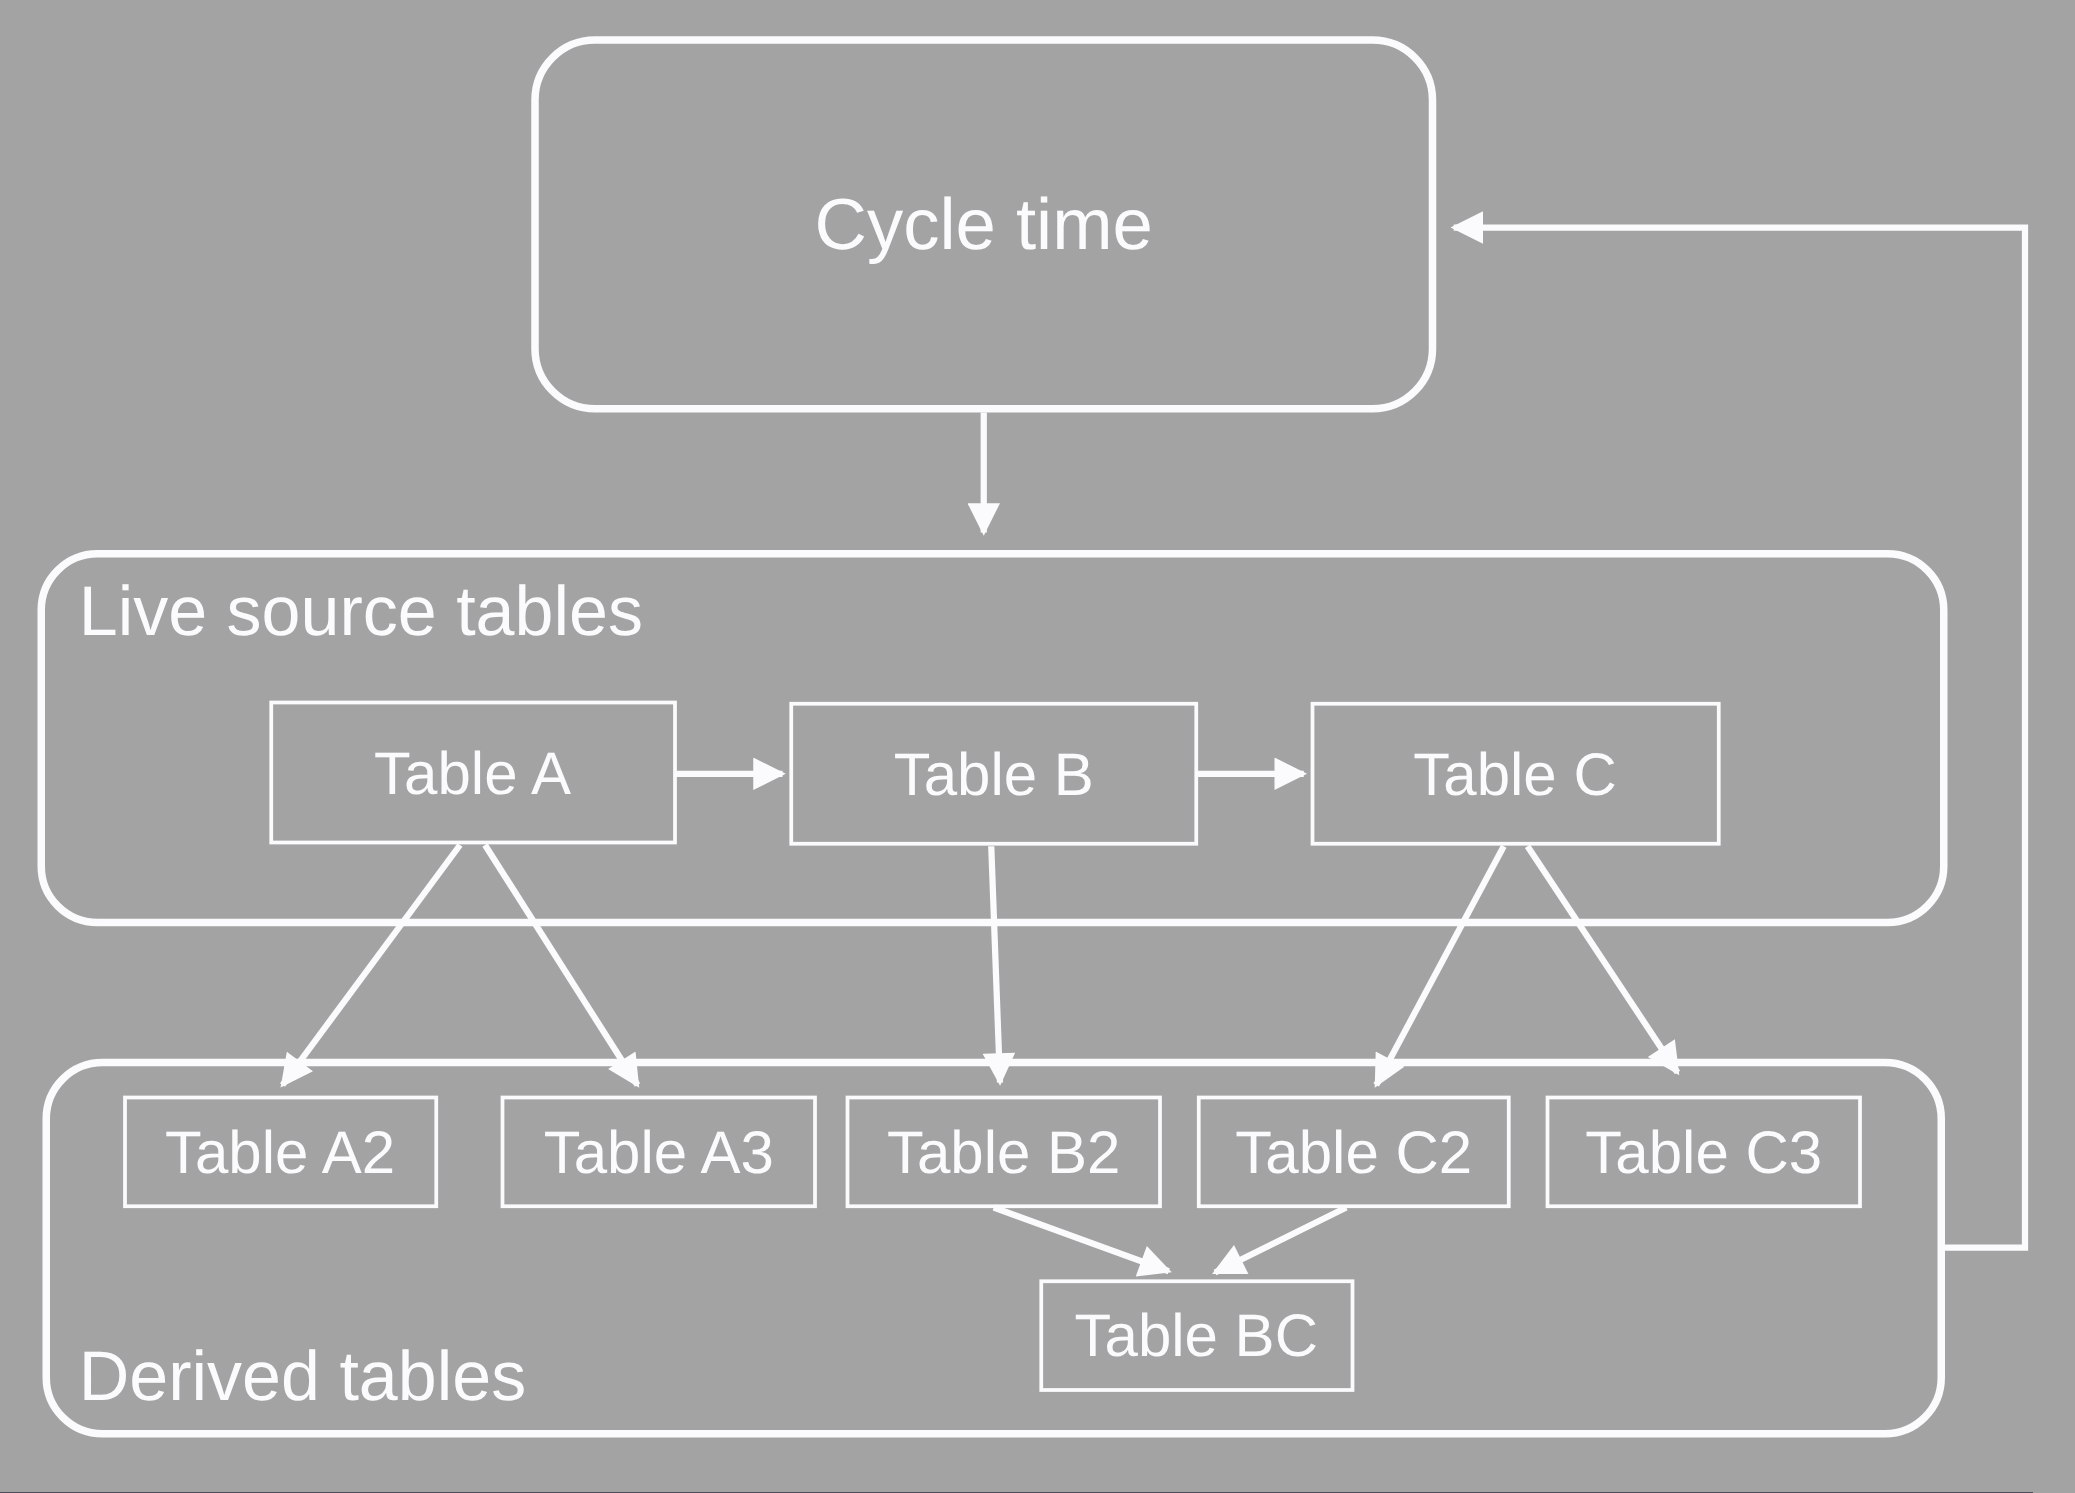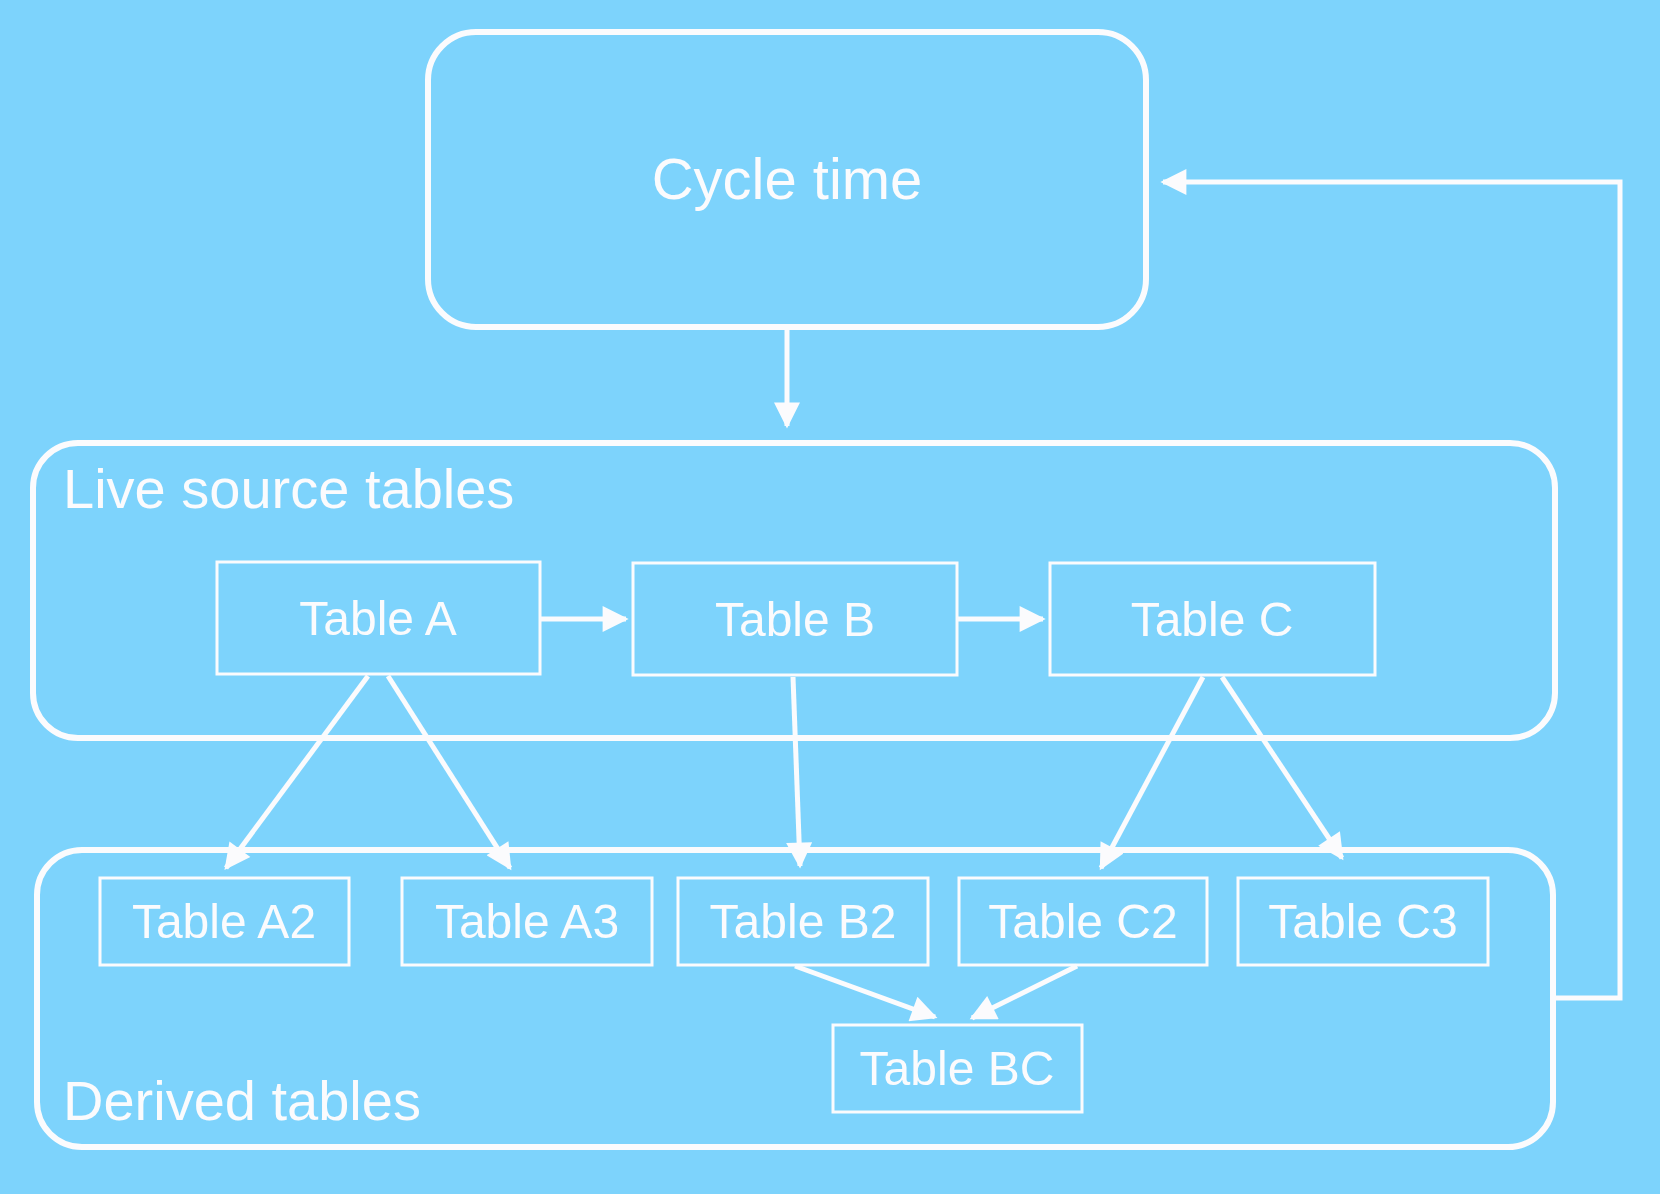--- a/index.html
+++ b/index.html
@@ -4,21 +4,21 @@
 <style>
   html, body {
     margin: 0;
     padding: 0;
     background: #090d24;
   }
   .stage {
     position: relative;
     width: 1660px;
     height: 1194px;
-    background: #7dd3fc;
+    background: #a3a3a3;
     overflow: hidden;
     font-family: "Liberation Sans", sans-serif;
   }
   svg { display: block; }
   .shape {
     fill: none;
     stroke: #fbfbfd;
   }
   .container-box { stroke-width: 6; }
   .node-box { stroke-width: 3; }

